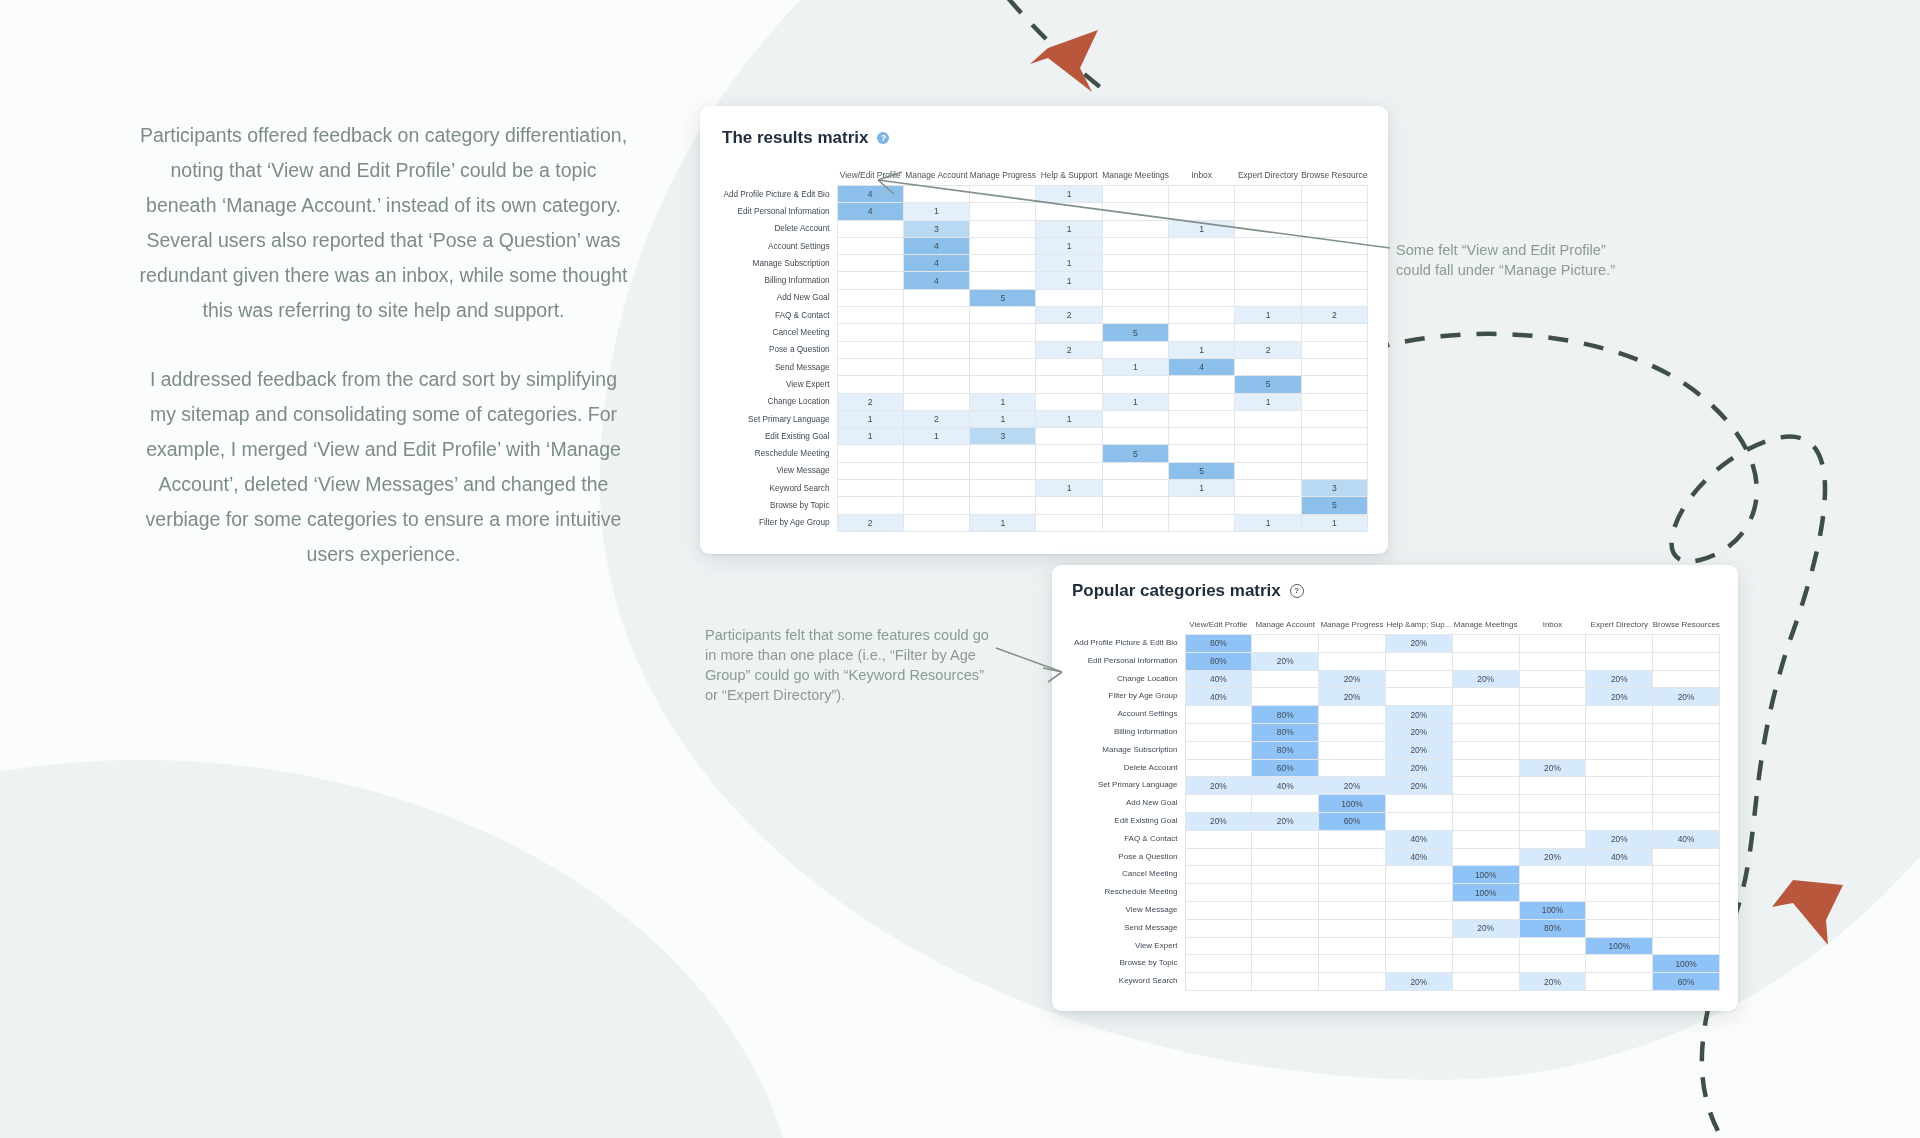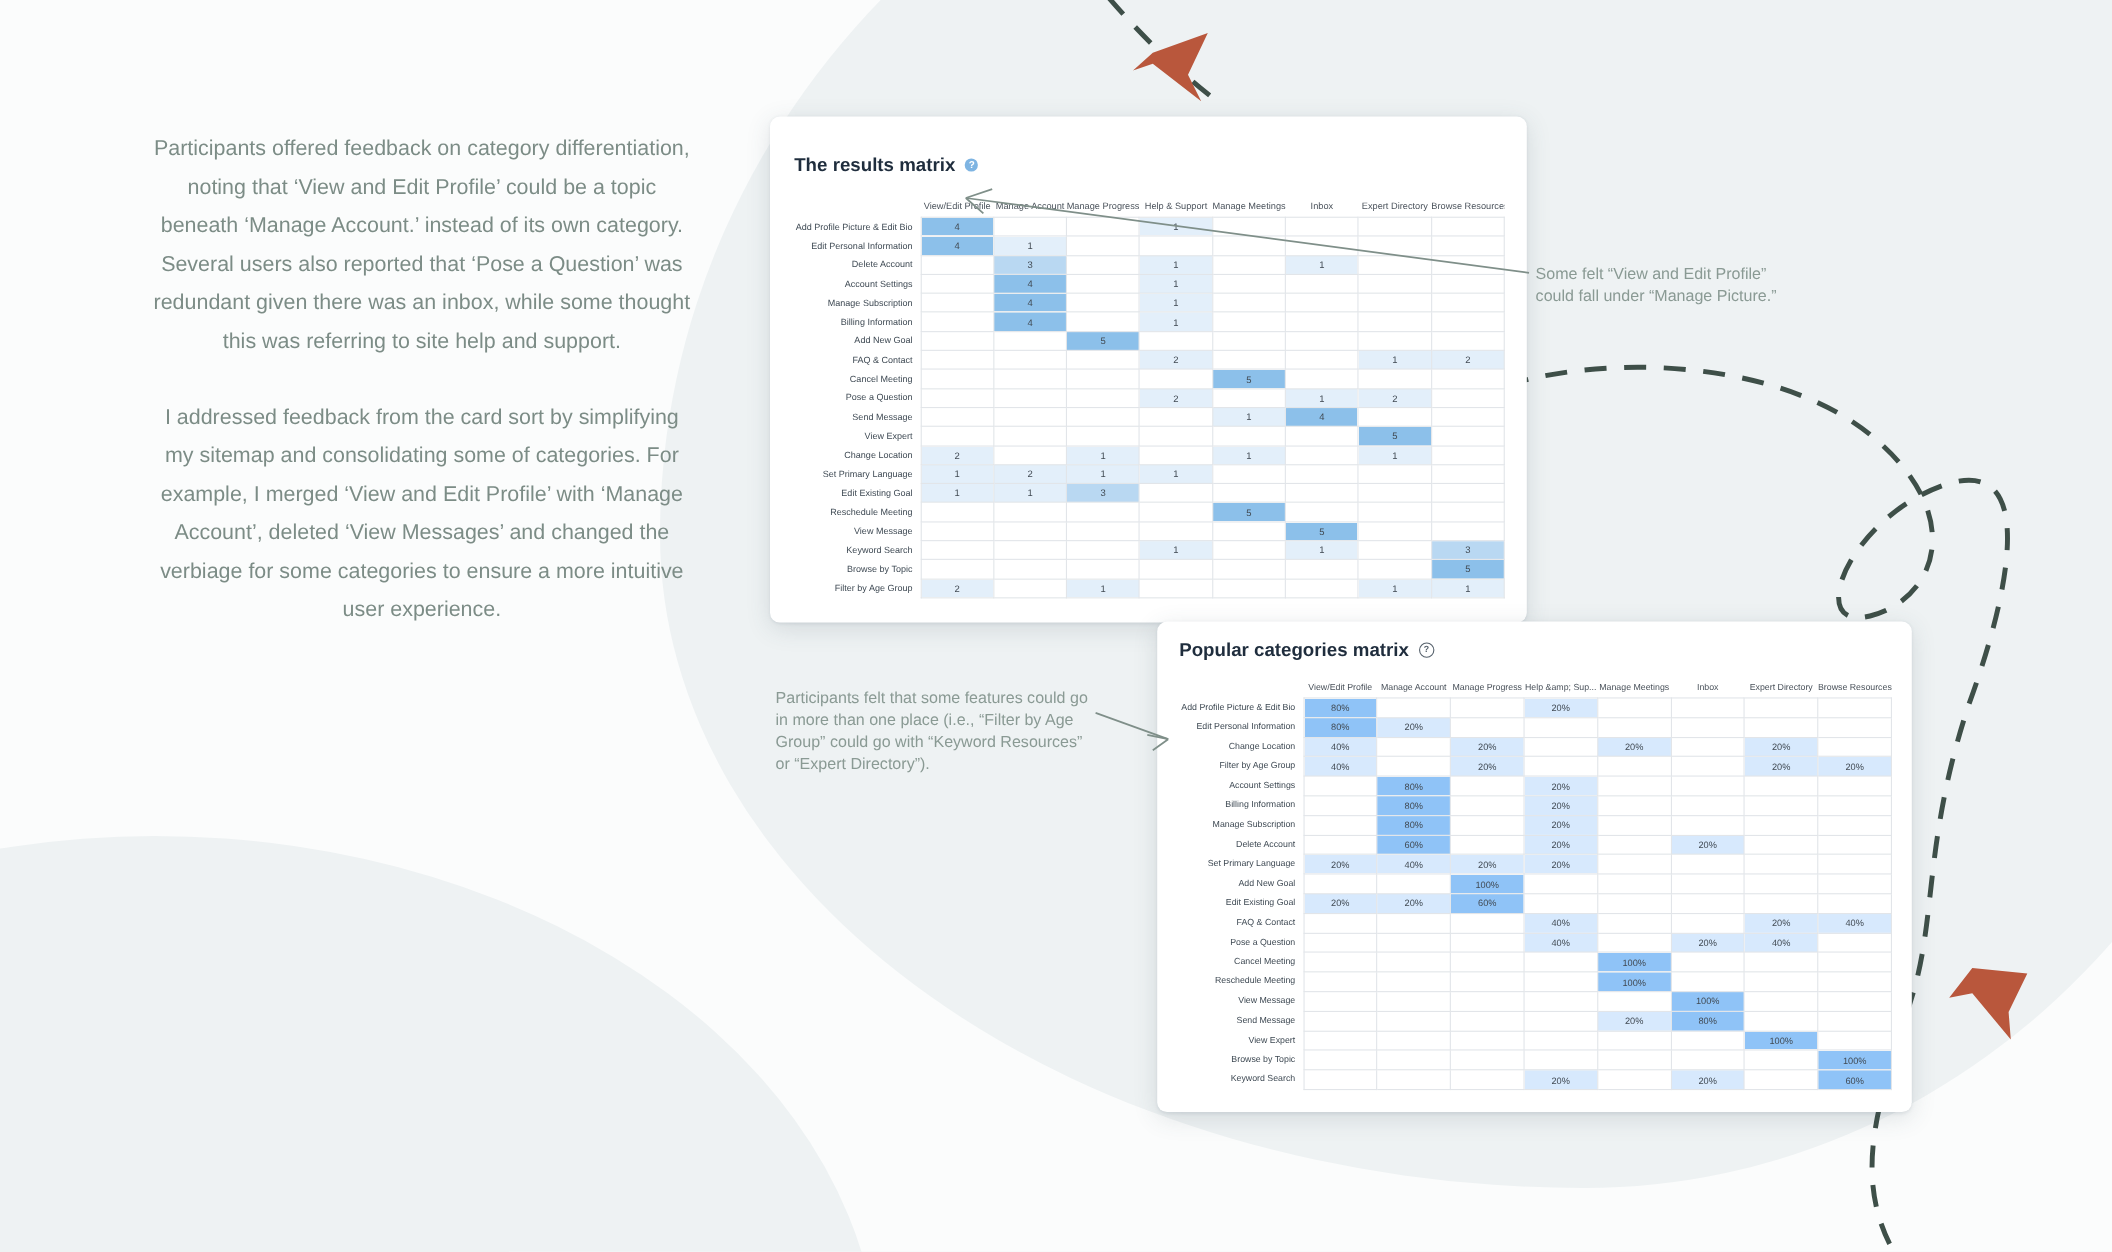--- a/index.html
+++ b/index.html
@@ -54,21 +54,21 @@
     border:1px solid #e2e5e9;padding:0;text-align:center;vertical-align:middle;
     color:#414a53;font-weight:400;overflow:hidden;white-space:nowrap;
   }
   table.matrix thead th{border:none;color:#4a525b;font-weight:400;}
   table.matrix th.rowhead{
     border:none;text-align:right;padding-right:7px;color:#3f4a54;font-weight:400;
   }
 
   
   #card-results{left:700px;top:106px;width:648px;padding:18px 20px 22px 20px;}
-  #card-results .card-title{margin:16px 0 22px 2px;}
+  #card-results .card-title{margin:4px 0 22px 2px;}
   #card-results table.matrix{width:100%;}
   #card-results th.rowhead{width:110px;font-size:8.2px;line-height:1.1;}
   #card-results thead th.colhead{font-size:8.4px;padding-bottom:5px;}
   #card-results td{height:16.3px;font-size:8.6px;}
 
   
   #card-placements{left:1052px;top:565px;width:650px;padding:16px 18px 20px 18px;}
   #card-placements .card-title{margin:0 0 19px 2px;}
   #card-placements table.matrix{width:100%;}
   #card-placements th.rowhead{width:108px;font-size:8px;line-height:1.1;}
@@ -95,21 +95,21 @@
 
 <svg class="deco-svg" viewBox="0 0 1920 1138">
   <path d="M985,-30 C1040,40 1085,75 1110,95" stroke="#3e4f48" stroke-width="4.5" fill="none" stroke-dasharray="20 16" stroke-linecap="butt"></path>
   <path d="M1370,350 C1470,320 1620,330 1700,395 C1790,468 1760,545 1700,560 C1640,575 1680,470 1770,440 C1850,415 1830,530 1790,640 C1750,760 1760,830 1740,900 C1715,985 1680,1060 1720,1135" stroke="#3e4f48" stroke-width="4.5" fill="none" stroke-dasharray="20 16" stroke-linecap="butt"></path>
   <path d="M1048,48 L1098,30 L1080,68 L1092,92 L1048,58 L1030,64 Z" fill="#b9573c"></path>
   <path d="M1793,880 L1843,885 L1826,920 L1828,945 L1793,903 L1772,907 Z" fill="#b9573c"></path>
 </svg>
 
 <div class="left-col">
   <p class="body-para">Participants offered feedback on category differentiation, noting that ‘View and Edit Profile’ could be a topic beneath ‘Manage Account.’ instead of its own category. Several users also reported that ‘Pose a Question’ was redundant given there was an inbox, while some thought this was referring to site help and support.</p>
-  <p class="body-para">I addressed feedback from the card sort by simplifying my sitemap and consolidating some of categories. For example, I merged ‘View and Edit Profile’ with ‘Manage Account’, deleted ‘View Messages’ and changed the verbiage for some categories to ensure a more intuitive user experience.</p>
+  <p class="body-para">I addressed feedback from the card sort by simplifying my sitemap and consolidating some of categories. For example, I merged ‘View and Edit Profile’ with ‘Manage Account’, deleted ‘View Messages’ and changed the verbiage for some categories to ensure a more intuitive users experience.</p>
 </div>
 
 <div class="card" id="card-results">
   <div class="card-title">
     <span>The results matrix</span>
     <span class="help-icon filled">?</span>
   </div>
   <table class="matrix">
     <thead>
         <tr>

